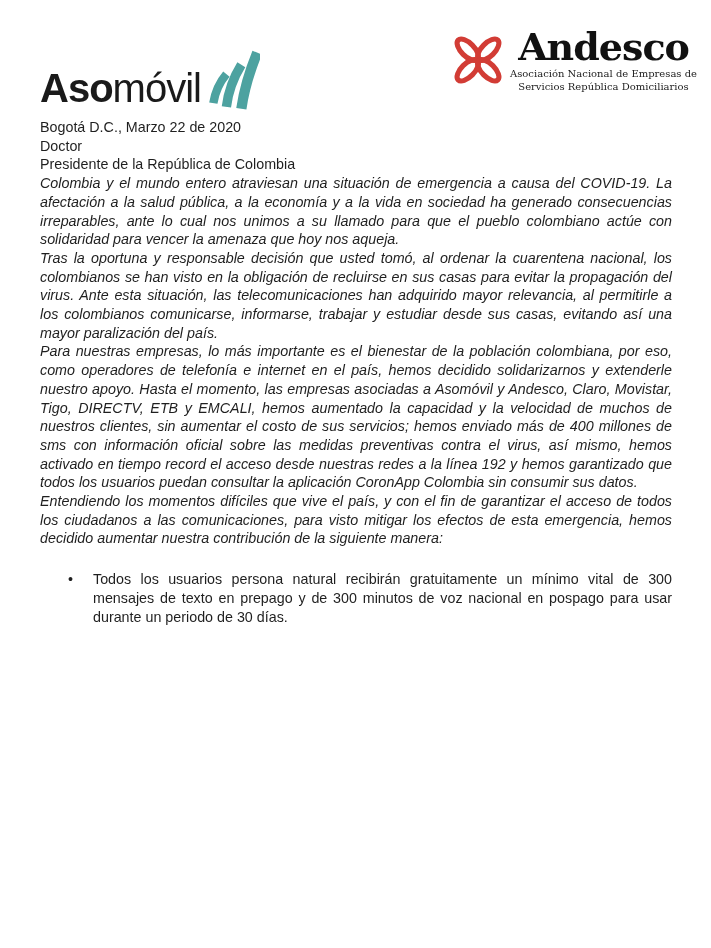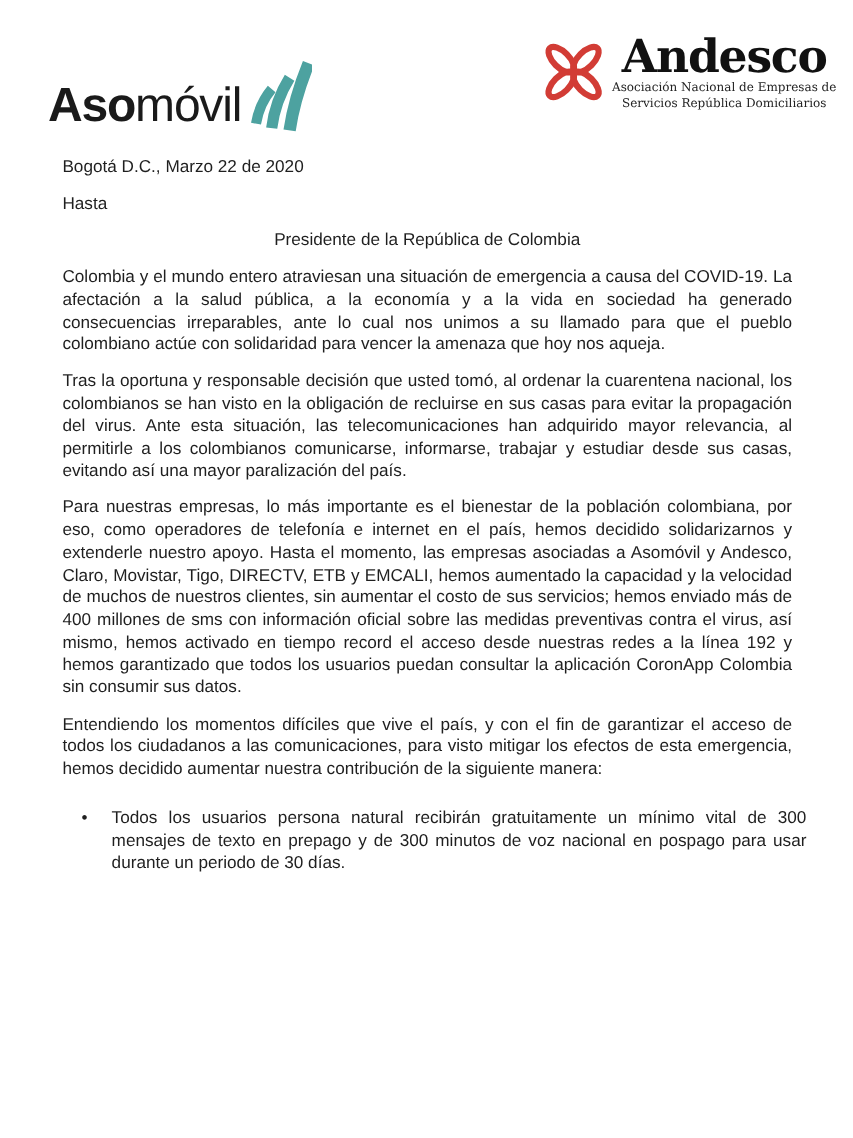--- a/index.html
+++ b/index.html
@@ -51,27 +51,27 @@
   .andesco-sub {
     font-family: "DejaVu Serif", serif;
     font-size: 10px;
     line-height: 12.5px;
     color: #222222;
     white-space: nowrap;
   }
 
   
   .main { padding: 0 39px 0 40px; font-size: 14.3px; line-height: 18.7px; }
-  .main p { margin: 12px; }
+  .main p { margin: 0; }
   .date     { margin-top: 40px; }
   .doctor   { margin-top: 38px; }
   .rec-name { margin-top: 9px; font-weight: 700; }
-  .rec-title{ margin-top: 9px; text-align: center; }
+  .rec-title{ margin-top: 9px; }
   .greeting { margin-top: 52px; }
-  .para     { margin-top: 20px; text-align: justify; }
+  .para     { margin-top: 20px; text-align: justify; font-style: italic; }
 
   .bullet-list {
     margin: 22px 0 0 0;
     padding: 0 0 0 53px;
     list-style: none;
   }
   .bullet-list li {
     position: relative;
     text-align: justify;
   }
@@ -112,21 +112,21 @@
         <div class="andesco-name">Andesco</div>
         <div class="andesco-sub">Asociación Nacional de Empresas de</div>
         <div class="andesco-sub">Servicios República Domiciliarios</div>
       </div>
     </div>
 
   </div>
 
   <div class="main">
     <p class="date">Bogotá D.C., Marzo 22 de 2020</p>
-    <p class="doctor">Hasta</p>
+    <p class="doctor">Doctor</p>
     <p class="rec-title">Presidente de la República de Colombia</p>
 
 
     <p class="para">Colombia y el mundo entero atraviesan una situación de emergencia a causa del COVID-19. La afectación a la salud pública, a la economía y a la vida en sociedad ha generado consecuencias irreparables, ante lo cual nos unimos a su llamado para que el pueblo colombiano actúe con solidaridad para vencer la amenaza que hoy nos aqueja.</p>
     <p class="para">Tras la oportuna y responsable decisión que usted tomó, al ordenar la cuarentena nacional, los colombianos se han visto en la obligación de recluirse en sus casas para evitar la propagación del virus. Ante esta situación, las telecomunicaciones han adquirido mayor relevancia, al permitirle a los colombianos comunicarse, informarse, trabajar y estudiar desde sus casas, evitando así una mayor paralización del país.</p>
     <p class="para">Para nuestras empresas, lo más importante es el bienestar de la población colombiana, por eso, como operadores de telefonía e internet en el país, hemos decidido solidarizarnos y extenderle nuestro apoyo. Hasta el momento, las empresas asociadas a Asomóvil y Andesco, Claro, Movistar, Tigo, DIRECTV, ETB y EMCALI, hemos aumentado la capacidad y la velocidad de muchos de nuestros clientes, sin aumentar el costo de sus servicios; hemos enviado más de 400 millones de sms con información oficial sobre las medidas preventivas contra el virus, así mismo, hemos activado en tiempo record el acceso desde nuestras redes a la línea 192 y hemos garantizado que todos los usuarios puedan consultar la aplicación CoronApp Colombia sin consumir sus datos.</p>
     <p class="para">Entendiendo los momentos difíciles que vive el país, y con el fin de garantizar el acceso de todos los ciudadanos a las comunicaciones, para visto mitigar los efectos de esta emergencia, hemos decidido aumentar nuestra contribución de la siguiente manera:</p>
 
     <ul class="bullet-list">
       <li>

